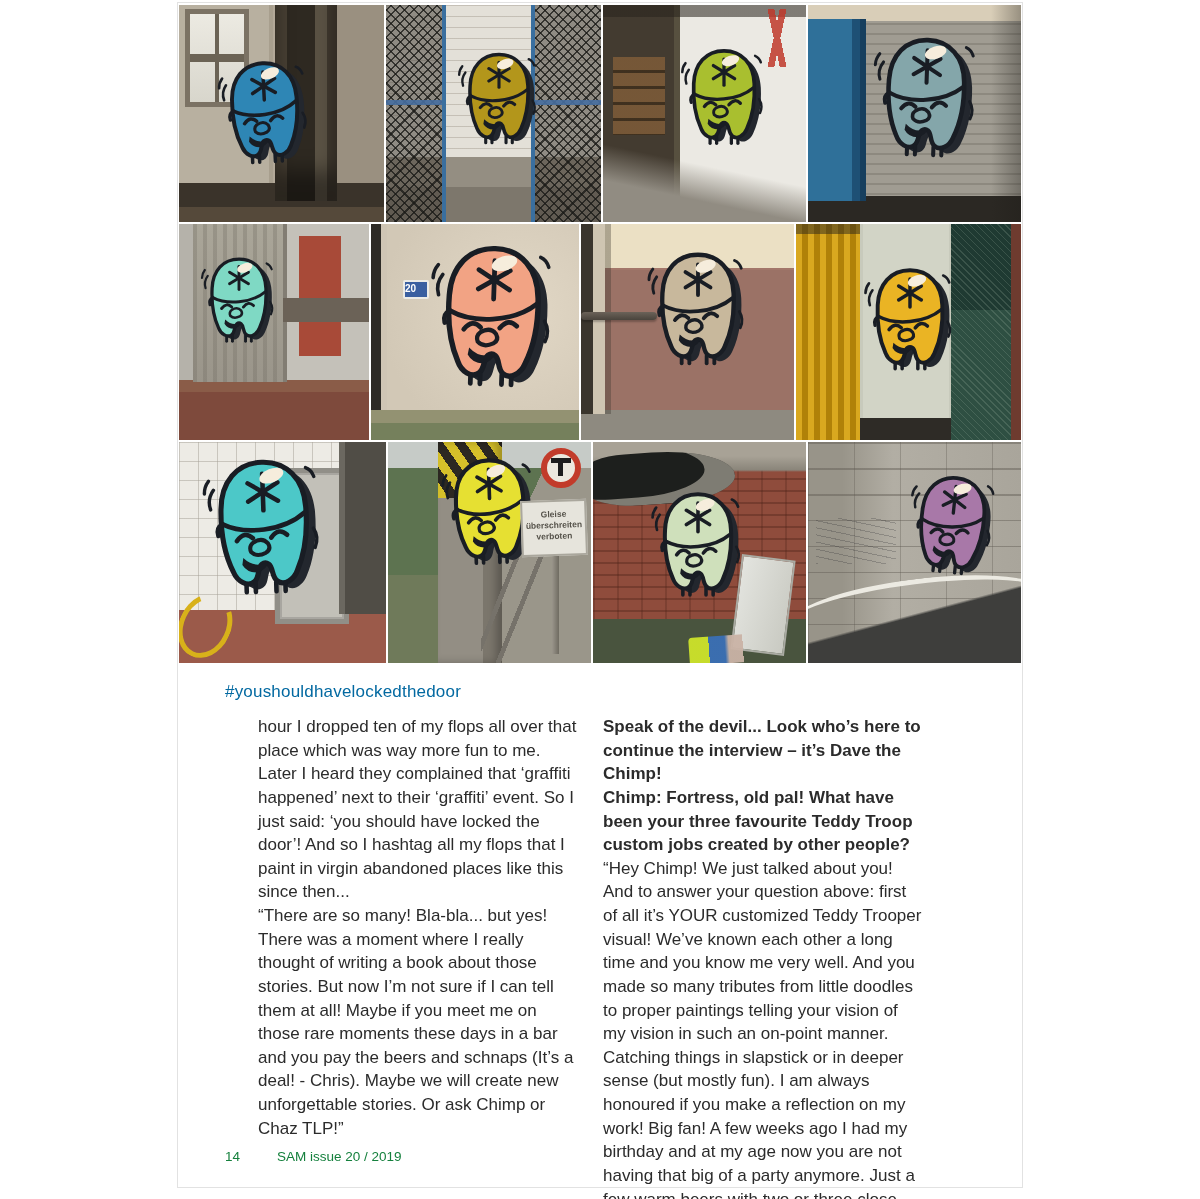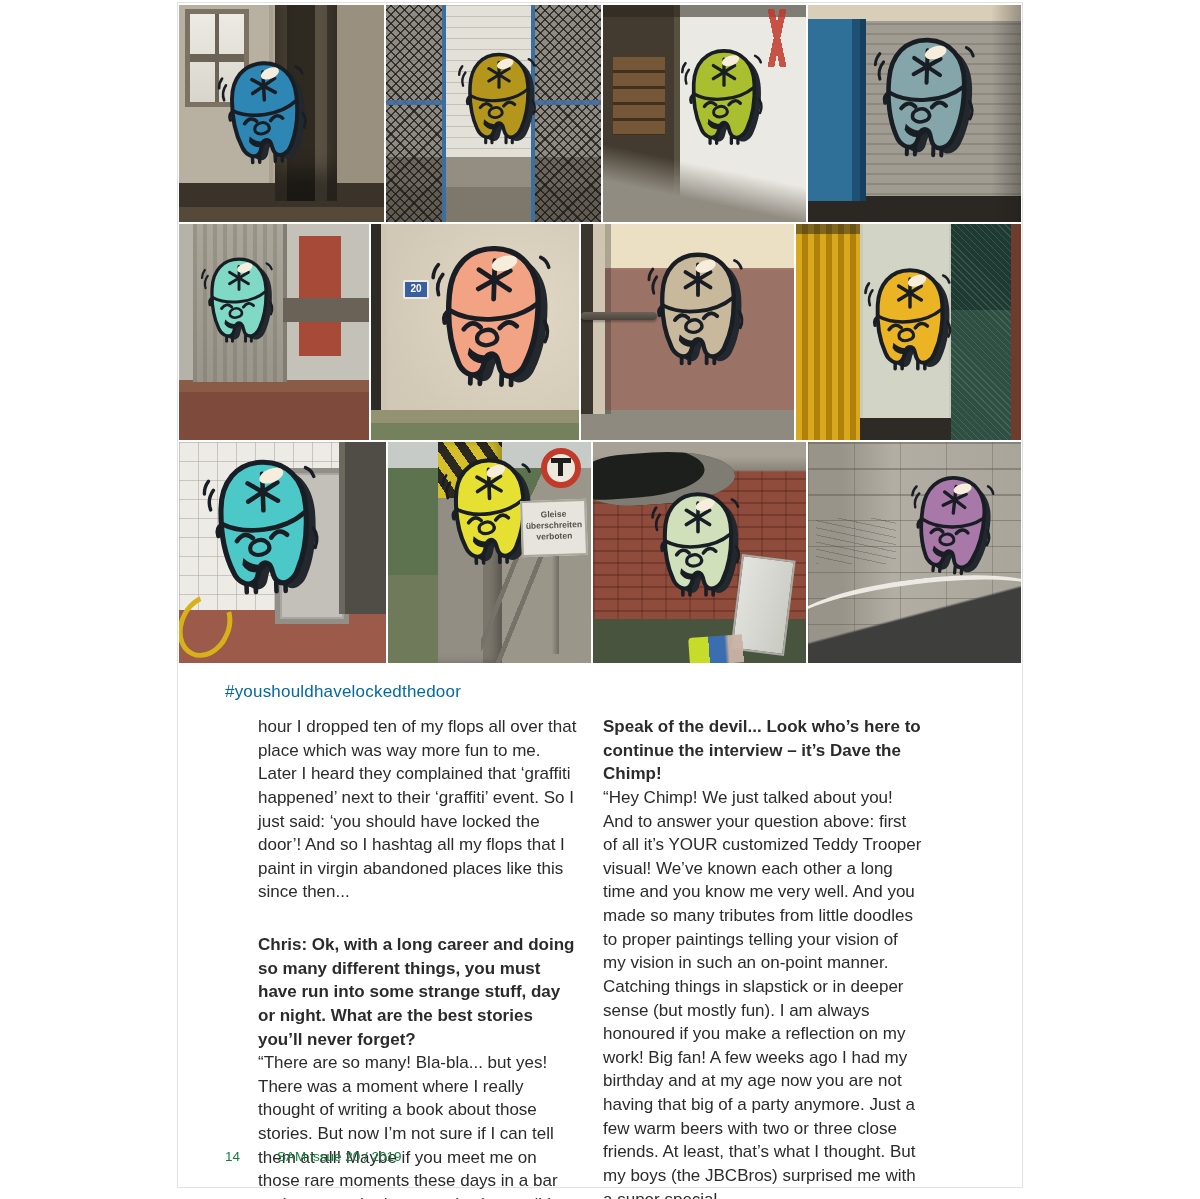--- a/index.html
+++ b/index.html
@@ -91,21 +91,21 @@
          linear-gradient(90deg,transparent 0 16px,#a84a38 16px 58px,transparent 58px);}
   .p21 .tr{left:20px;top:30px;width:80px;height:93px;}
 
   .p22{left:193px;top:221px;width:208px;height:216px;
        background:
          linear-gradient(180deg,transparent 0 86%,#939272 86% 92%,#75805c 92% 100%),
          linear-gradient(90deg,#2e2b26 0 10px,#cfc5b4 10px 16px,transparent 16px),
          radial-gradient(circle at 70% 40%,#e2d8c6,#d2c8b6 70%);}
   .p22 .plate{left:32px;top:56px;width:26px;height:19px;background:#3a5fa0;
        border:2px solid #ecebe6;border-radius:2px;color:#ffffff;font-size:10px;
-       font-weight:bold;text-align:center;line-height:14px;}
+       font-weight:bold;line-height:14px;}
   .p22 .tr{left:56px;top:16px;width:132px;height:154px;transform:rotate(2deg);}
 
   .p23{left:403px;top:221px;width:213px;height:216px;
        background:
          linear-gradient(180deg,transparent 0 86%,#8e8a80 86% 100%),
          linear-gradient(180deg,#ebe0c4 0 44px,#a3776a 44px 46px,#9b7266 46px 100%);}
   .p23::before{left:0;top:0;width:30px;height:88%;
        background:linear-gradient(90deg,#3a352d 0 12px,#cfc5b2 12px 24px,rgba(58,53,45,.35) 24px 30px);}
   .p23::after{left:0;top:88px;width:76px;height:8px;border-radius:4px;
        background:linear-gradient(#6b6258,#4a443c);box-shadow:0 2px 2px rgba(0,0,0,.25);}
@@ -329,25 +329,25 @@
           </svg>
       </figure>
 
     </div>
 
     <p class="caption">#youshouldhavelockedthedoor</p>
 
     <div class="cols">
       <div class="col">
         <p>hour I dropped ten of my flops all over that place which was way more fun to me. Later I heard they complained that ‘graffiti happened’ next to their ‘graffiti’ event. So I just said: ‘you should have locked the door’! And so I hashtag all my flops that I paint in virgin abandoned places like this since then...</p>
-        <p class="q gap">Chris: Ok, with a long career and doing so many different things, you must have run into some strange stuff, day or night. What are the best stories you’ll never forget?</p>
         <p>“There are so many! Bla-bla... but yes! There was a moment where I really thought of writing a book about those stories. But now I’m not sure if I can tell them at all! Maybe if you meet me on those rare moments these days in a bar and you pay the beers and schnaps (It’s a deal! - Chris). Maybe we will create new unforgettable stories. Or ask Chimp or Chaz TLP!”</p>
       </div>
       <div class="col">
         <p class="q">Speak of the devil... Look who’s here to continue the interview – it’s Dave the Chimp!</p>
+        <p class="q">Chimp: Fortress, old pal! What have been your three favourite Teddy Troop custom jobs created by other people?</p>
         <p>“Hey Chimp! We just talked about you! And to answer your question above: first of all it’s YOUR customized Teddy Trooper visual! We’ve known each other a long time and you know me very well. And you made so many tributes from little doodles to proper paintings telling your vision of my vision in such an on-point manner. Catching things in slapstick or in deeper sense (but mostly fun). I am always honoured if you make a reflection on my work! Big fan! A few weeks ago I had my birthday and at my age now you are not having that big of a party anymore. Just a few warm beers with two or three close friends. At least, that’s what I thought. But my boys (the JBCBros) surprised me with a super special,</p>
       </div>
     </div>
 
     <div class="footer">
       <span>14</span><span class="issue">SAM issue 20 / 2019</span>
     </div>
 
   </div>
 </div>

